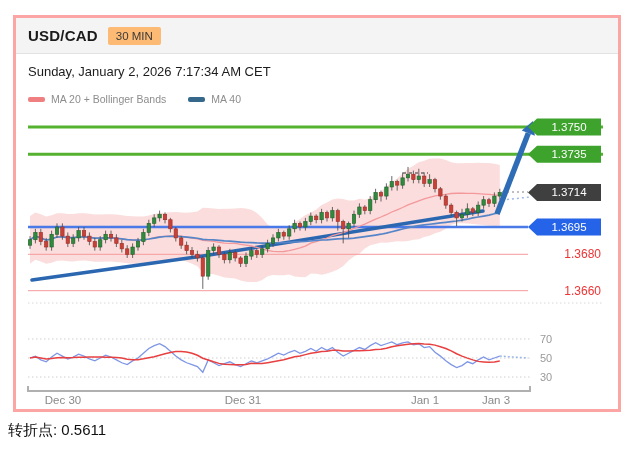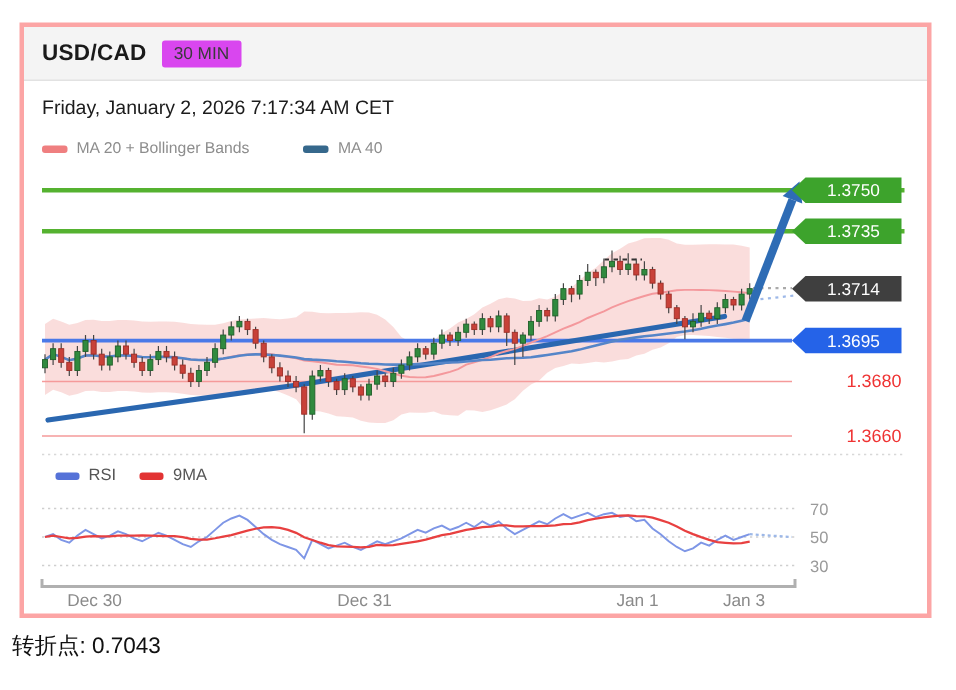--- a/index.html
+++ b/index.html
@@ -1,42 +1,42 @@
 <!DOCTYPE html>
 <html><head>
 <meta charset="utf-8">
 <style>
   html,body{margin:0;padding:0}
   body{width:637px;height:460px;background:#ffffff;font-family:"Liberation Sans",sans-serif;position:relative;overflow:hidden}
   .card{position:absolute;left:13px;top:15px;width:608px;height:397px;background:#fff;border:3px solid #fca5a5;box-sizing:border-box}
   .card-header{position:absolute;left:0;top:0;right:0;height:36px;background:#f4f4f4;border-bottom:1px solid #e2e2e2;display:flex;align-items:center;padding:0 12px;gap:10px;z-index:3;box-sizing:border-box}
   .symbol{font-size:15px;font-weight:bold;color:#1a1a1a;letter-spacing:.2px}
-  .tf-badge{background:#d946ef;color:#3a3a3a;font-size:11.5px;padding:3px 8px;border-radius:2px}
+  .tf-badge{background:#fdba74;color:#3a3a3a;font-size:11.5px;padding:3px 8px;border-radius:2px}
   .date-row{position:absolute;top:46px;left:12px;font-size:13px;color:#1c1c1c;z-index:3}
-  .legend-row{position:absolute;top:75px;left:12px;right:10px;display:flex;align-items:flex-start;gap:36px;z-index:3;font-size:10.5px;color:#8d8d8d}
+  .legend-row{position:absolute;top:75px;left:12px;right:10px;display:flex;align-items:flex-start;gap:22px;z-index:3;font-size:10.5px;color:#8d8d8d}
   .legend-item{display:flex;align-items:center;gap:6px}
   .swatch{width:17px;height:5px;border-radius:2px;display:inline-block}
   .swatch.pink{background:#ef7f80}
   .swatch.steel{background:#36688c}
   .research{margin-left:auto;color:#b3b3b3}
   .rsi-legend{position:absolute;top:293px;left:21px;display:flex;gap:16px;align-items:center;font-size:11px;color:#555;z-index:3}
   .rsi-legend .swatch.blue{background:#5572d8;width:16px}
   .rsi-legend .swatch.red{background:#e23333;width:16px}
   svg#chart-svg{position:absolute;left:0;top:0;z-index:1}
   .footer-note{position:absolute;left:8px;top:421px;font-size:15px;color:#101010}
 </style>
 </head>
 <body>
 
 <div class="card">
   <div class="card-header">
     <span class="symbol">USD/CAD</span>
     <span class="tf-badge">30 MIN</span>
   </div>
-  <div class="date-row">Friday, January 2, 2026 7:17:34 AM CET</div>
+  <div class="date-row">Sunday, January 2, 2026 7:17:34 AM CET</div>
   <div class="legend-row">
     <span class="legend-item">
       <span class="swatch pink"></span>
       <span>MA 20 + Bollinger Bands</span>
     </span>
     <span class="legend-item">
       <span class="swatch steel"></span>
       <span>MA 40</span>
     </span>
   </div>
@@ -252,25 +252,15 @@
       <path d="M14 340 L19.4 338.1 L24.8 341.9 L30.200000000000003 343.8 L35.6 339.05 L41 335.25 L46.400000000000006 338.1 L51.800000000000004 340.95 L57.2 339.05 L62.6 336.2 L68 338.1 L73.4 340.95 L78.80000000000001 342.85 L84.2 340 L89.60000000000001 337.15 L95 339.05 L100.4 341.9 L105.80000000000001 344.75 L111.2 346.65 L116.60000000000001 342.85 L122 340 L127.4 335.25 L132.8 330.5 L138.2 327.65 L143.60000000000002 325.75 L149 328.6 L154.4 333.35 L159.8 338.1 L165.20000000000002 341.9 L170.60000000000002 344.75 L176 346.65 L181.4 348.55 L186.8 354.25 L192.20000000000002 341.9 L197.60000000000002 344.75 L203 347.6 L208.4 345.7 L213.8 343.8 L219.20000000000002 346.65 L224.60000000000002 348.55 L230 345.7 L235.4 342.85 L240.8 344.75 L246.20000000000002 342.85 L251.60000000000002 340.95 L257 338.1 L262.4 335.25 L267.8 337.15 L273.20000000000005 334.3 L278.6 332.4 L284 335.25 L289.40000000000003 333.35 L294.8 330.5 L300.20000000000005 333.35 L305.6 329.55 L311 332.4 L316.40000000000003 329.55 L321.8 334.3 L327.20000000000005 338.1 L332.6 335.25 L338 332.4 L343.40000000000003 329.55 L348.8 331.45 L354.20000000000005 327.65 L359.6 324.8 L365 327.65 L370.40000000000003 325.75 L375.8 323.85 L381.20000000000005 326.7 L386.6 324.8 L392 323.85 L397.40000000000003 326.7 L402.8 325.75 L408.20000000000005 329.55 L413.6 328.6 L419 334.3 L424.40000000000003 338.1 L429.8 342.85 L435.20000000000005 346.65 L440.6 349.5 L446 347.6 L451.40000000000003 343.8 L456.8 345.7 L462.20000000000005 341.9 L467.6 339.05 L473.00000000000006 341.9 L478.40000000000003 340 L483.8 338.1" fill="none" stroke="#7e96e6" stroke-width="1.3"></path>
       <path d="M14 340 L19.4 339.05 L24.8 340 L30.200000000000003 340.95 L35.6 340.57 L41 339.68333333333334 L46.400000000000006 339.45714285714286 L51.800000000000004 339.64375 L57.2 339.5777777777778 L62.6 339.15555555555557 L68 339.15555555555557 L73.4 339.05 L78.80000000000001 338.94444444444446 L84.2 339.05 L89.60000000000001 339.2611111111111 L95 339.3666666666667 L100.4 339.47222222222223 L105.80000000000001 340.10555555555555 L111.2 341.26666666666665 L116.60000000000001 341.7944444444444 L122 341.68888888888887 L127.4 340.84444444444443 L132.8 339.7888888888889 L138.2 338.73333333333335 L143.60000000000002 337.25555555555553 L149 335.77777777777777 L154.4 334.5111111111111 L159.8 333.56111111111113 L165.20000000000002 333.4555555555556 L170.60000000000002 333.98333333333335 L176 335.25 L181.4 337.25555555555553 L186.8 340.2111111111111 L192.20000000000002 342.00555555555553 L197.60000000000002 343.8 L203 345.3833333333333 L208.4 346.22777777777776 L213.8 346.43888888888887 L219.20000000000002 346.65 L224.60000000000002 346.8611111111111 L230 346.5444444444444 L235.4 345.27777777777777 L240.8 345.59444444444443 L246.20000000000002 345.3833333333333 L251.60000000000002 344.64444444444445 L257 343.8 L262.4 342.85 L267.8 341.7944444444444 L273.20000000000005 340.2111111111111 L278.6 338.73333333333335 L284 337.8888888888889 L289.40000000000003 336.6222222222222 L294.8 335.25 L300.20000000000005 334.40555555555557 L305.6 333.4555555555556 L311 333.1388888888889 L316.40000000000003 332.2944444444444 L321.8 332.2944444444444 L327.20000000000005 332.9277777777778 L332.6 332.9277777777778 L338 332.8222222222222 L343.40000000000003 332.7166666666667 L348.8 332.50555555555553 L354.20000000000005 332.2944444444444 L359.6 331.45 L365 331.2388888888889 L370.40000000000003 330.2888888888889 L375.8 328.7055555555556 L381.20000000000005 327.7555555555556 L386.6 326.9111111111111 L392 326.27777777777777 L397.40000000000003 325.75 L402.8 325.5388888888889 L408.20000000000005 326.06666666666666 L413.6 326.1722222222222 L419 327.1222222222222 L424.40000000000003 328.7055555555556 L429.8 330.5 L435.20000000000005 332.9277777777778 L440.6 335.77777777777777 L446 338.1 L451.40000000000003 340.10555555555555 L456.8 341.9 L462.20000000000005 343.3777777777778 L467.6 343.90555555555557 L473.00000000000006 344.3277777777778 L478.40000000000003 344.0111111111111 L483.8 343.06111111111113" fill="none" stroke="#e84040" stroke-width="1.5"></path>
       <line x1="483.8" y1="338.1" x2="512" y2="340" stroke="#9db8e8" stroke-width="1.5" stroke-dasharray="2 2"></line>
       <path d="M12 368 L12 373 L514 373 L514 368" fill="none" stroke="#b0b0b0" stroke-width="2"></path>
       <text x="47" y="386" font-size="11.5" font-family="Liberation Sans, sans-serif" fill="#8a8a8a" text-anchor="middle">Dec 30</text>
       <text x="227" y="386" font-size="11.5" font-family="Liberation Sans, sans-serif" fill="#8a8a8a" text-anchor="middle">Dec 31</text>
       <text x="409" y="386" font-size="11.5" font-family="Liberation Sans, sans-serif" fill="#8a8a8a" text-anchor="middle">Jan 1</text>
       <text x="480" y="386" font-size="11.5" font-family="Liberation Sans, sans-serif" fill="#8a8a8a" text-anchor="middle">Jan 3</text>
     </svg>
 
-  <div class="rsi-legend">
-    <span class="legend-item">
-      <span class="swatch blue"></span>
-      <span>RSI</span>
-    </span>
-    <span class="legend-item">
-      <span class="swatch red"></span>
-      <span>9MA</span>
-    </span>
-  </div>
 </div>
 
-<div class="footer-note">转折点: 0.7043</div>
+<div class="footer-note">转折点: 0.5611</div>
 
 </body></html>

